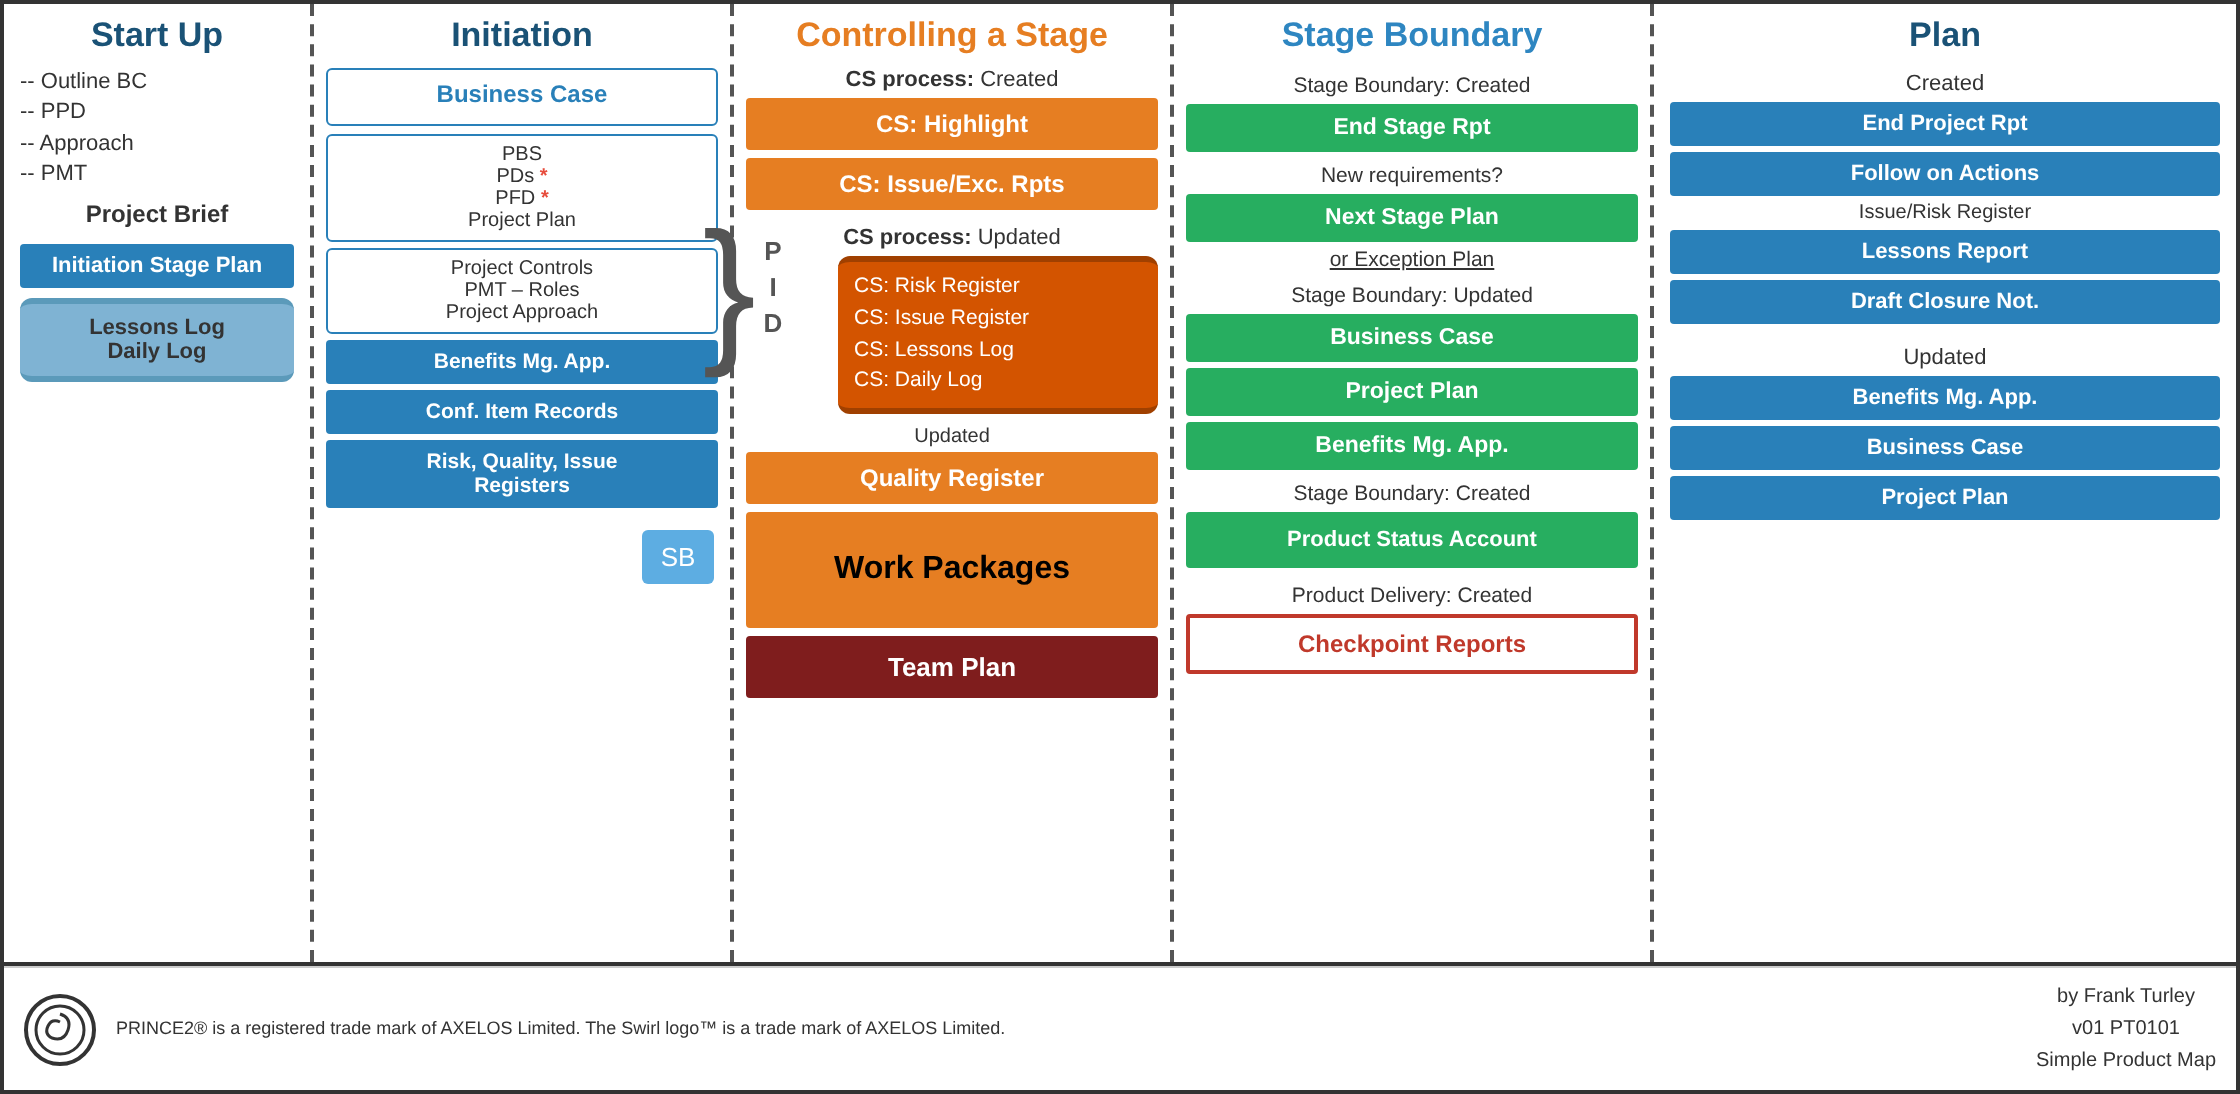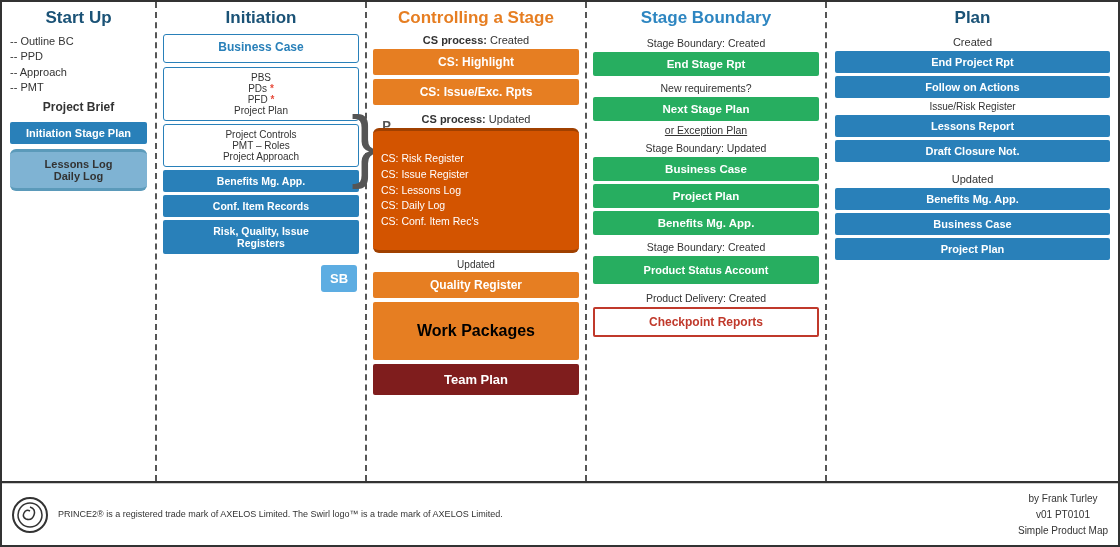--- a/index.html
+++ b/index.html
@@ -140,21 +140,21 @@
       font-weight: bold;
       text-align: center;
       padding: 5px 4px;
       margin-bottom: 3px;
       border-radius: 2px;
     }
     .sb-label {
       background: #5dade2;
       color: #fff;
       font-size: 13px;
-      font-weight: bold;
+      font-weight: normal;
       text-align: center;
       padding: 6px 4px;
       border-radius: 3px;
       margin-top: 4px;
       width: 36px;
       align-self: flex-end;
       margin-right: 2px;
     }
     .asterisk { color: #e74c3c; font-weight: bold; }
 
@@ -174,27 +174,28 @@
       font-weight: bold;
       text-align: center;
       padding: 6px 4px;
       margin-bottom: 4px;
       border-radius: 2px;
     }
     .cs-cylinder {
       background: #d35400;
       color: #fff;
       font-size: 10.5px;
-      padding: 20px 8px;
+      padding: 5px 8px;
       margin-bottom: 3px;
       border-radius: 6px;
       border-top: 3px solid #a04000;
       border-bottom: 3px solid #a04000;
       line-height: 1.5;
       position: relative;
+      margin-left: 46px;
     }
     .cs-cylinder-label {
       font-size: 10px;
       text-align: center;
       color: #333;
       margin-bottom: 2px;
       margin-top: 3px;
     }
 
     
@@ -411,21 +412,20 @@
       <div class="orange-box">CS:  Highlight</div>
       <div class="orange-box">CS:  Issue/Exc. Rpts</div>
       <div class="cs-label" style="margin-top:4px;">
         <strong>CS process:</strong> <span>Updated</span>
       </div>
       <div class="cs-cylinder">
         <div>CS: Risk Register</div>
         <div>CS: Issue Register</div>
         <div>CS: Lessons Log</div>
         <div>CS: Daily Log</div>
-        <div>CS: Conf. Item Rec's</div>
       </div>
       <div class="cs-cylinder-label">Updated</div>
       <div class="orange-box">Quality Register</div>
       <div class="work-packages-orange">Work Packages</div>
       <div class="team-plan-box">Team Plan</div>
     </div>
 
     <div class="col col-stageboundary">
       <div class="section-header header-stageboundary">Stage Boundary</div>
       <div class="sb-small-label">Stage Boundary: Created</div>

